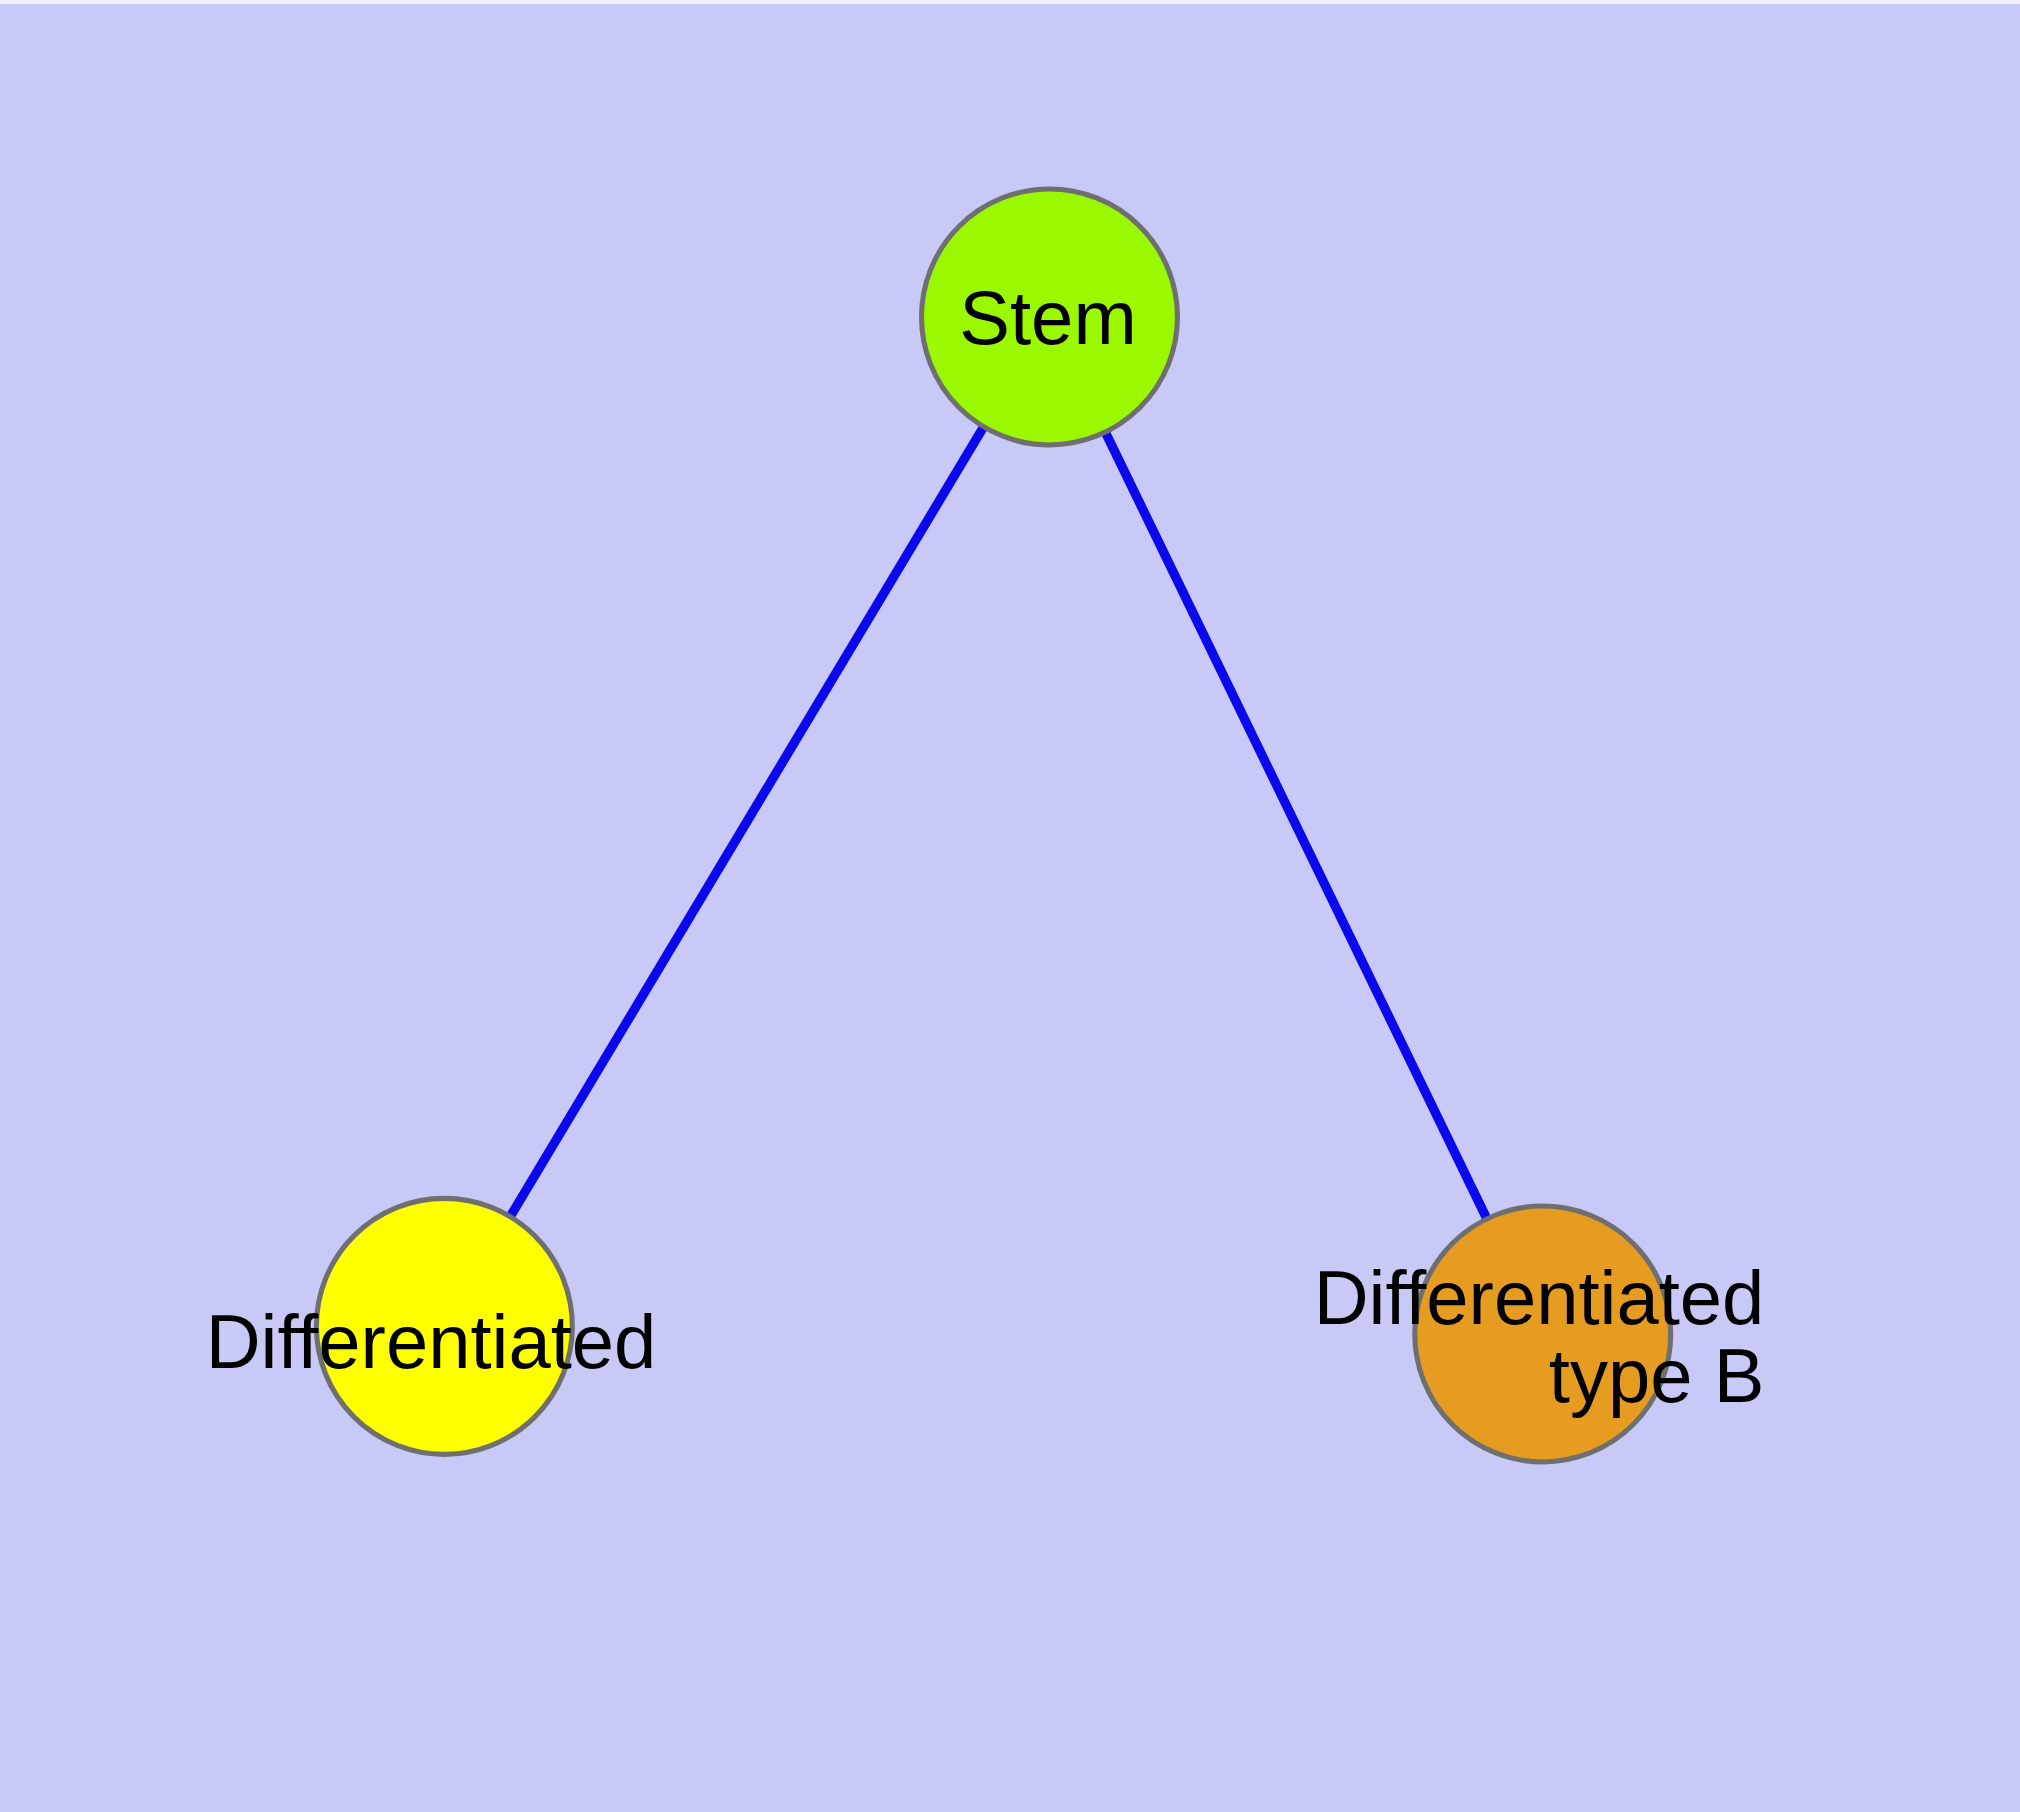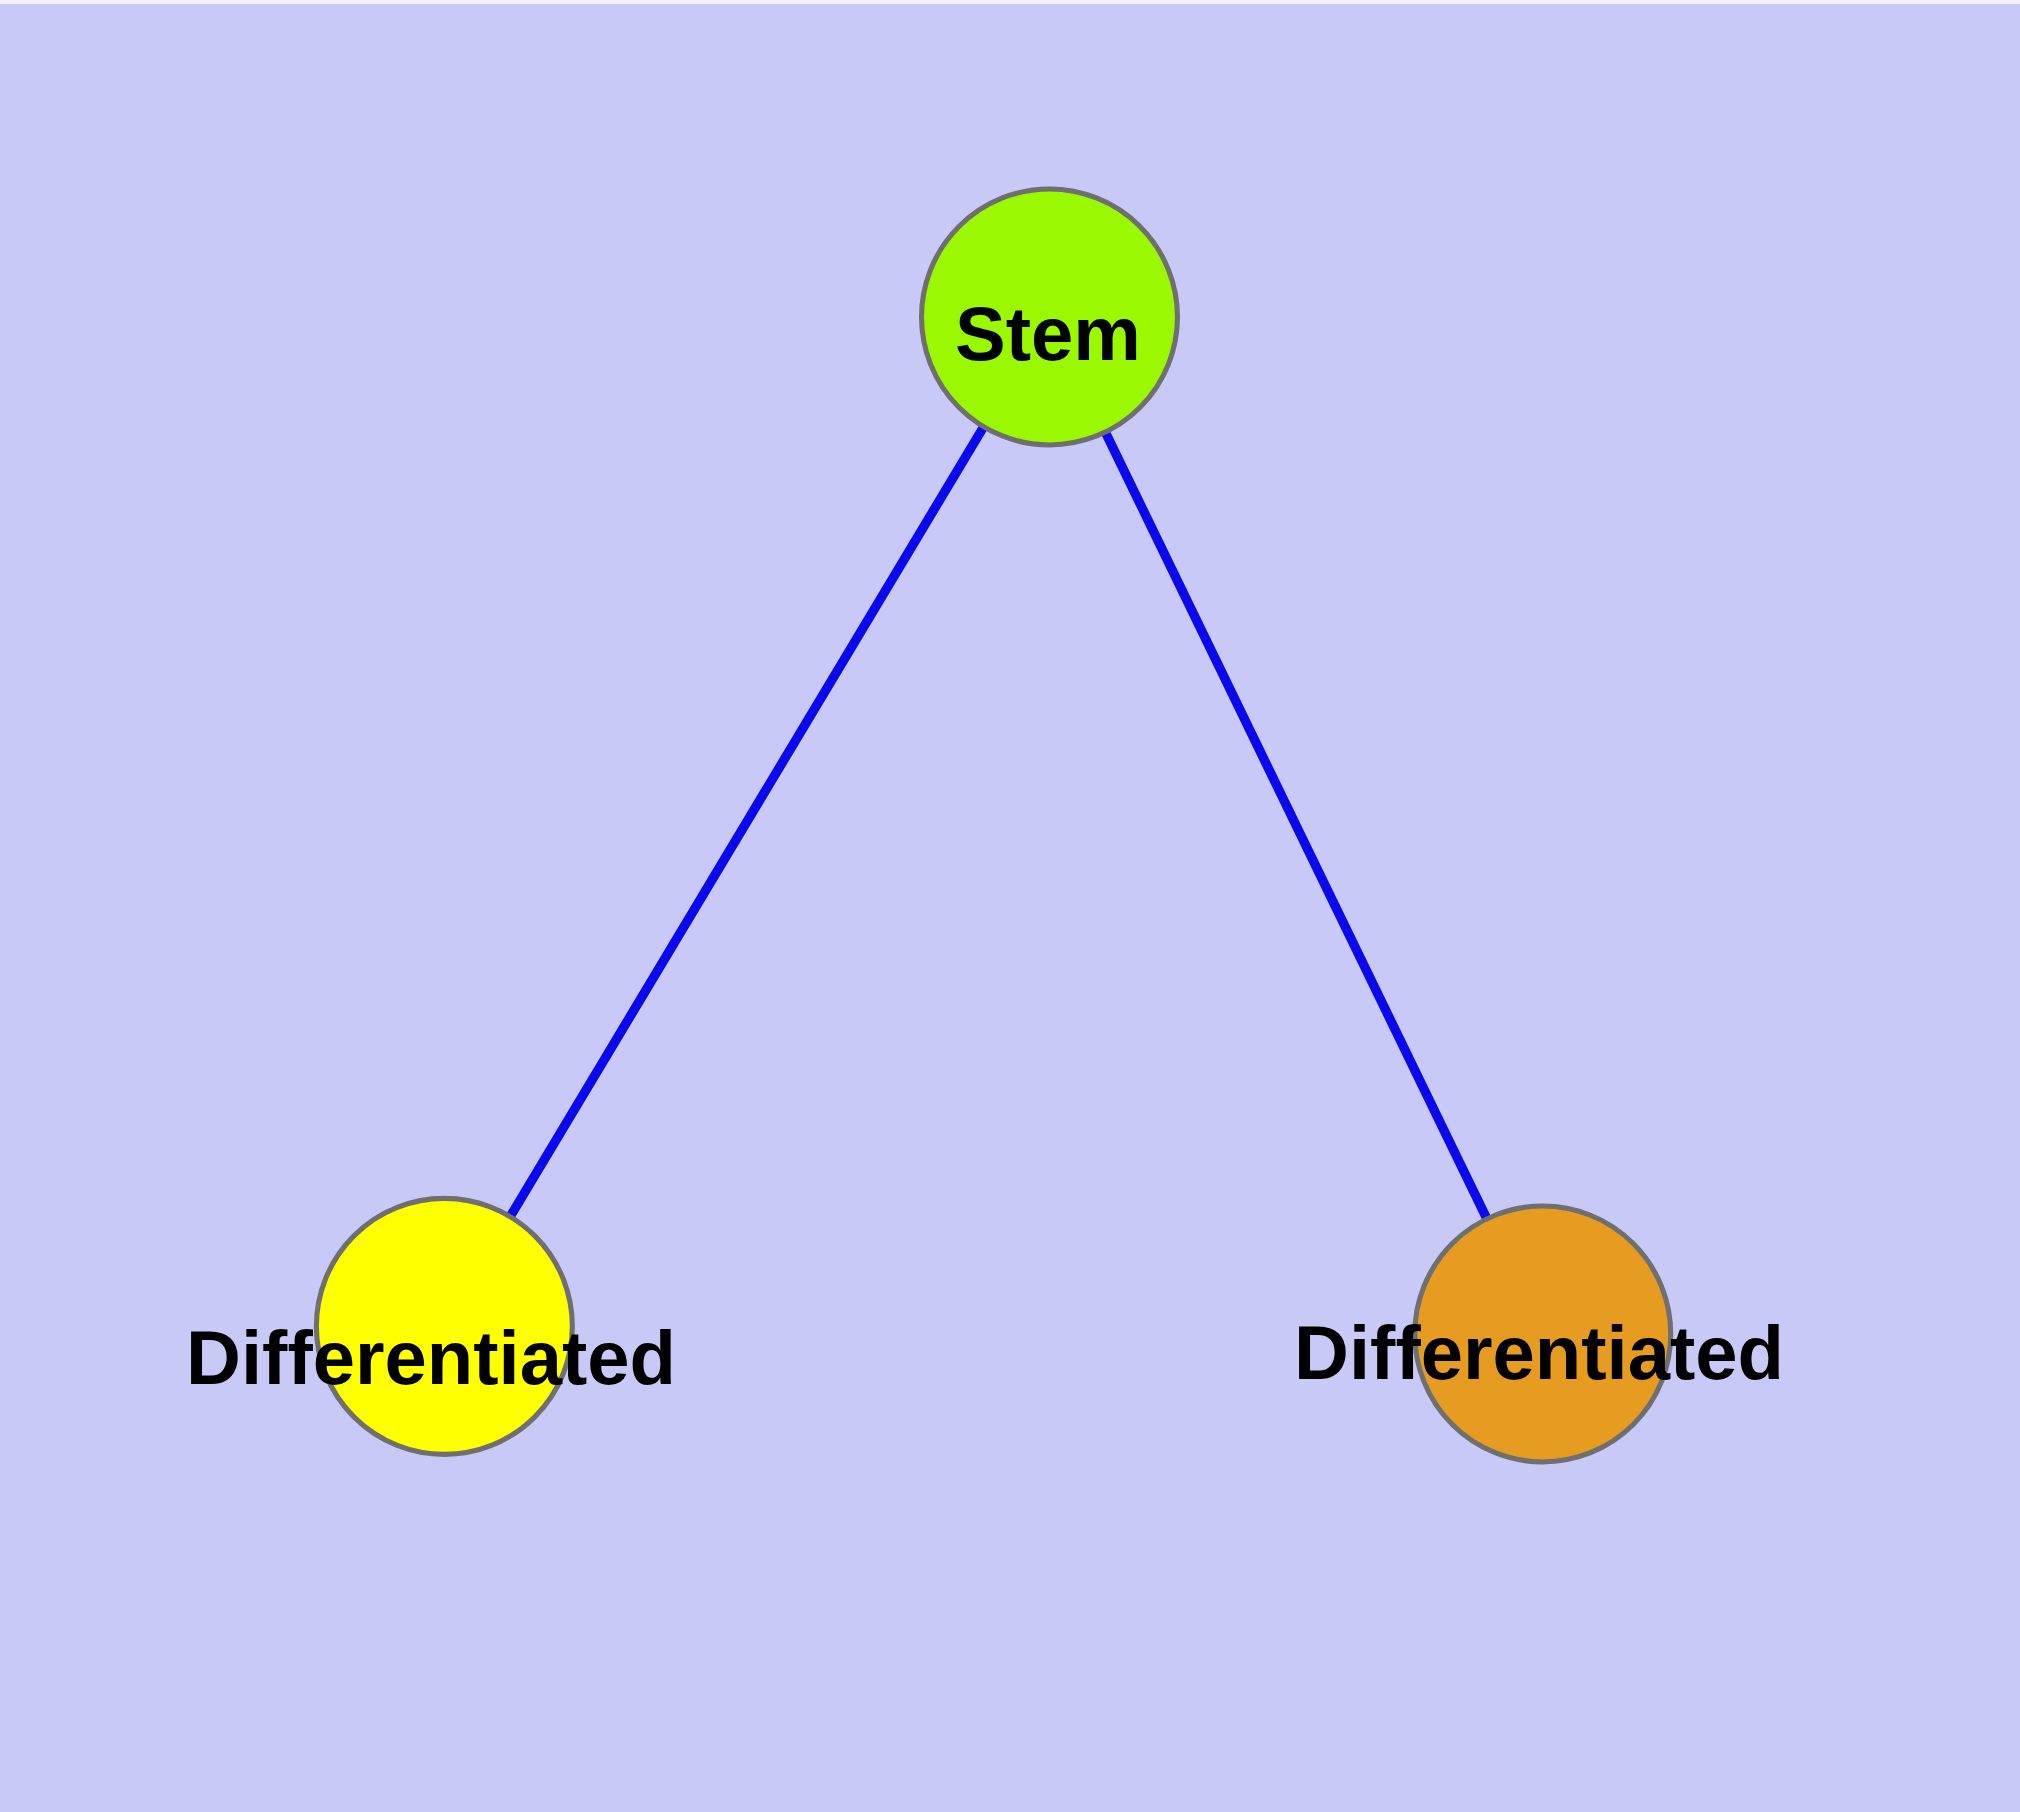--- a/index.html
+++ b/index.html
@@ -38,26 +38,25 @@
     stroke-linecap: butt;
   }
   .node-circle {
     stroke: var(--node_border, #6f6f6f);
     stroke-width: 6px;
   }
   .node-label {
     position: absolute;
     transform: translate(-50%, -50%);
     color: var(--label, #000000);
-    font-weight: bold;
+    font-weight: normal;
     font-size: 76px;
     line-height: 1.03;
     text-align: right;
     white-space: nowrap;
-    margin-top: 16px;
   }
   .node-label .label-line {
     display: block;
   }
 </style>
 </head>
 <body>
 
 <div class="graph-canvas">
 
@@ -72,17 +71,18 @@
   </svg>
 
   <div class="node-label" style="left:1048px; top:318px;">Stem</div>
 
   <div class="node-label" style="left:431px; top:1342px;">
     <span class="label-line">Differentiated</span>
   </div>
 
   <div class="node-label" style="left:1539px; top:1337px;">
     <span class="label-line">Differentiated</span>
+    <span class="label-line">type B</span>
   </div>
 
   <div class="top-strip"></div>
 </div>
 
 
 </body></html>

